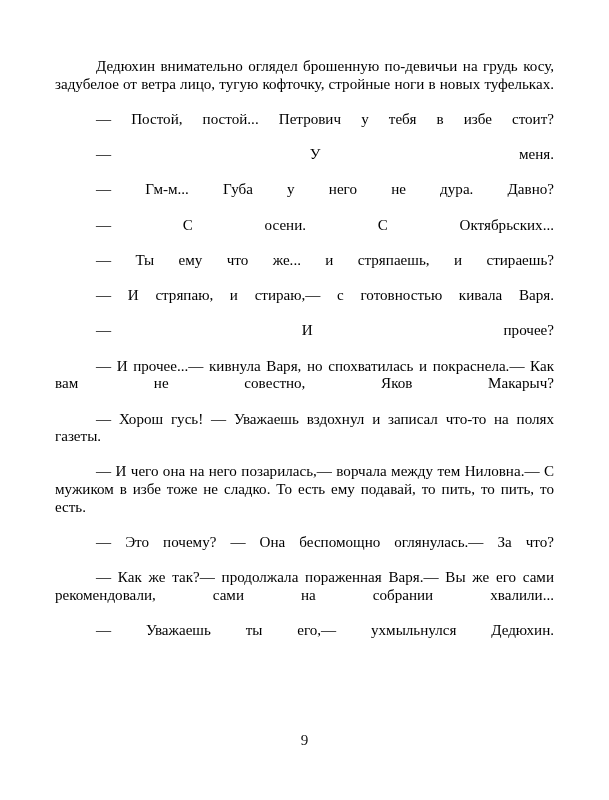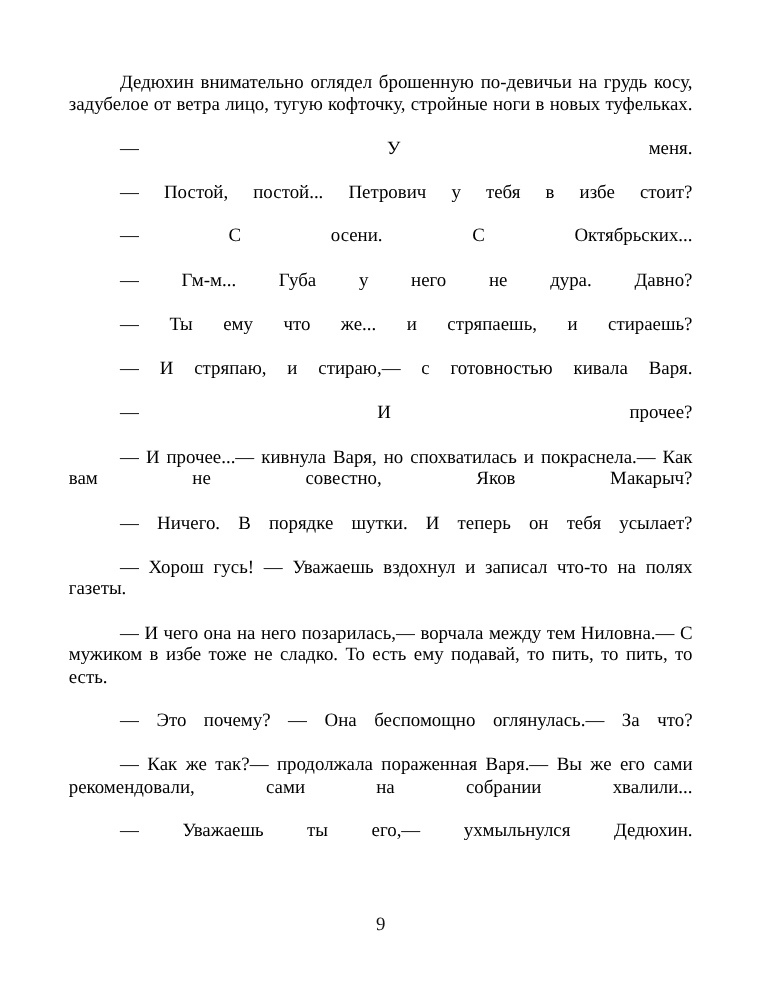--- a/index.html
+++ b/index.html
@@ -63,29 +63,28 @@
     color: #111111;
   }
 </style>
 </head>
 <body>
 
 <div class="page">
 
   <div class="text-block">
     <p class="para">Дедюхин внимательно оглядел брошенную по-девичьи на грудь косу, задубелое от ветра лицо, тугую кофточку, стройные ноги в новых туфельках.</p>
+    <p class="para dialogue">— Постой, постой... Петрович у тебя в избе стоит?</p>
     <p class="para dialogue">— У меня.</p>
-    <p class="para dialogue">— Постой, постой... Петрович у тебя в избе стоит?</p>
+    <p class="para dialogue">— Гм-м... Губа у него не дура. Давно?</p>
     <p class="para dialogue">— С осени. С Октябрьских...</p>
-    <p class="para dialogue">— Гм-м... Губа у него не дура. Давно?</p>
     <p class="para dialogue">— Ты ему что же... и стряпаешь, и стираешь?</p>
     <p class="para dialogue">— И стряпаю, и стираю,— с готовностью кивала Варя.</p>
     <p class="para dialogue">— И прочее?</p>
     <p class="para dialogue">— И прочее...— кивнула Варя, но спохватилась и покраснела.— Как вам не совестно, Яков Макарыч?</p>
-    <p class="para dialogue">— Ничего. В порядке шутки. И теперь он тебя усылает?</p>
     <p class="para dialogue">— Хорош гусь! — Уважаешь вздохнул и записал что-то на полях газеты.</p>
     <p class="para dialogue">— И чего она на него позарилась,— ворчала между тем Ниловна.— С мужиком в избе тоже не сладко. То есть ему подавай, то пить, то пить, то есть.</p>
     <p class="para dialogue">— Это почему? — Она беспомощно оглянулась.— За что?</p>
     <p class="para dialogue">— Как же так?— продолжала пораженная Варя.— Вы же его сами рекомендовали, сами на собрании хвалили...</p>
     <p class="para dialogue">— Уважаешь ты его,— ухмыльнулся Дедюхин.</p>
 
   </div>
 
   <div class="page-number">9</div>
 

